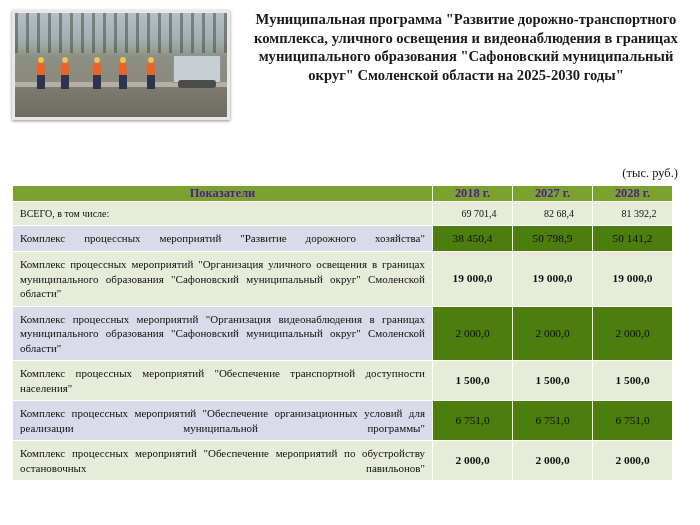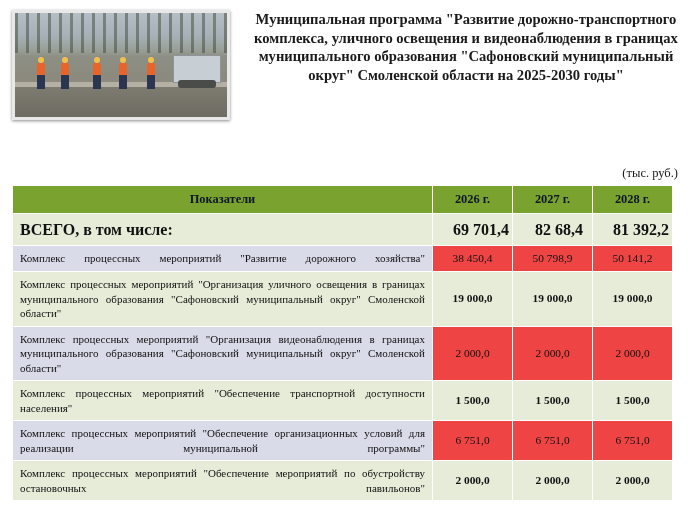--- a/index.html
+++ b/index.html
@@ -116,60 +116,60 @@
     padding: 4px 12px 0 12px;
   }
   table.data {
     width: 660px;
     border-collapse: collapse;
     table-layout: fixed;
     border: 1px solid #7f9a3e;
   }
   table.data th {
     background: #7aa22e;
-    color: #0f172a;
+    color: #4c1d95;
     font-family: "Liberation Serif", serif;
     font-weight: bold;
     font-size: 12.4px;
     text-align: center;
-    padding: 6px 4px;
+    padding: 0 4px;
     border: 1px solid #ffffff;
   }
   table.data td {
     border: 1px solid #ffffff;
     font-family: "Liberation Serif", serif;
     font-size: 11px;
     color: #111111;
     padding: 5px 7px;
     vertical-align: middle;
     text-align: justify;
     text-align-last: justify;
     line-height: 1.32;
   }
   table.data td.num {
     text-align: center;
     text-align-last: center;
     font-size: 11.4px;
     white-space: nowrap;
   }
   table.data tr.total td {
-    font-weight: bold;
-    font-size: 16px;
+    font-weight: normal;
+    font-size: 10px;
     text-align: left;
     text-align-last: left;
   }
   table.data tr.total td.num {
     text-align: center;
     text-align-last: center;
     padding-left: 20px;
   }
   tr.band-a td { background: #e6ecd8; }
   tr.band-b td { background: #d9dbe8; }
   tr.band-a td.num { background: #e6ecd8; font-weight: bold; }
-  tr.band-b td.num { background: #ef4444; margin-left: 17px; }
+  tr.band-b td.num { background: #4d7c0f; margin-left: 17px; }
   col.c0 { width: 420px; }
   col.c1 { width: 80px; }
   col.c2 { width: 80px; }
   col.c3 { width: 80px; }
 </style>
 </head>
 <body>
 
 <div class="slide">
 
@@ -198,21 +198,21 @@
     <table class="data">
       <colgroup>
         <col class="c0">
           <col class="c1">
           <col class="c2">
           <col class="c3">
       </colgroup>
       <thead>
         <tr>
           <th>Показатели</th>
-          <th>2026 г.</th>
+          <th>2018 г.</th>
           <th>2027 г.</th>
           <th>2028 г.</th>
         </tr>
       </thead>
       <tbody>
           <tr class="band-a total">
             <td>ВСЕГО, в том числе:</td>
             <td class="num">69 701,4</td>
             <td class="num">82 68,4</td>
             <td class="num">81 392,2</td>

